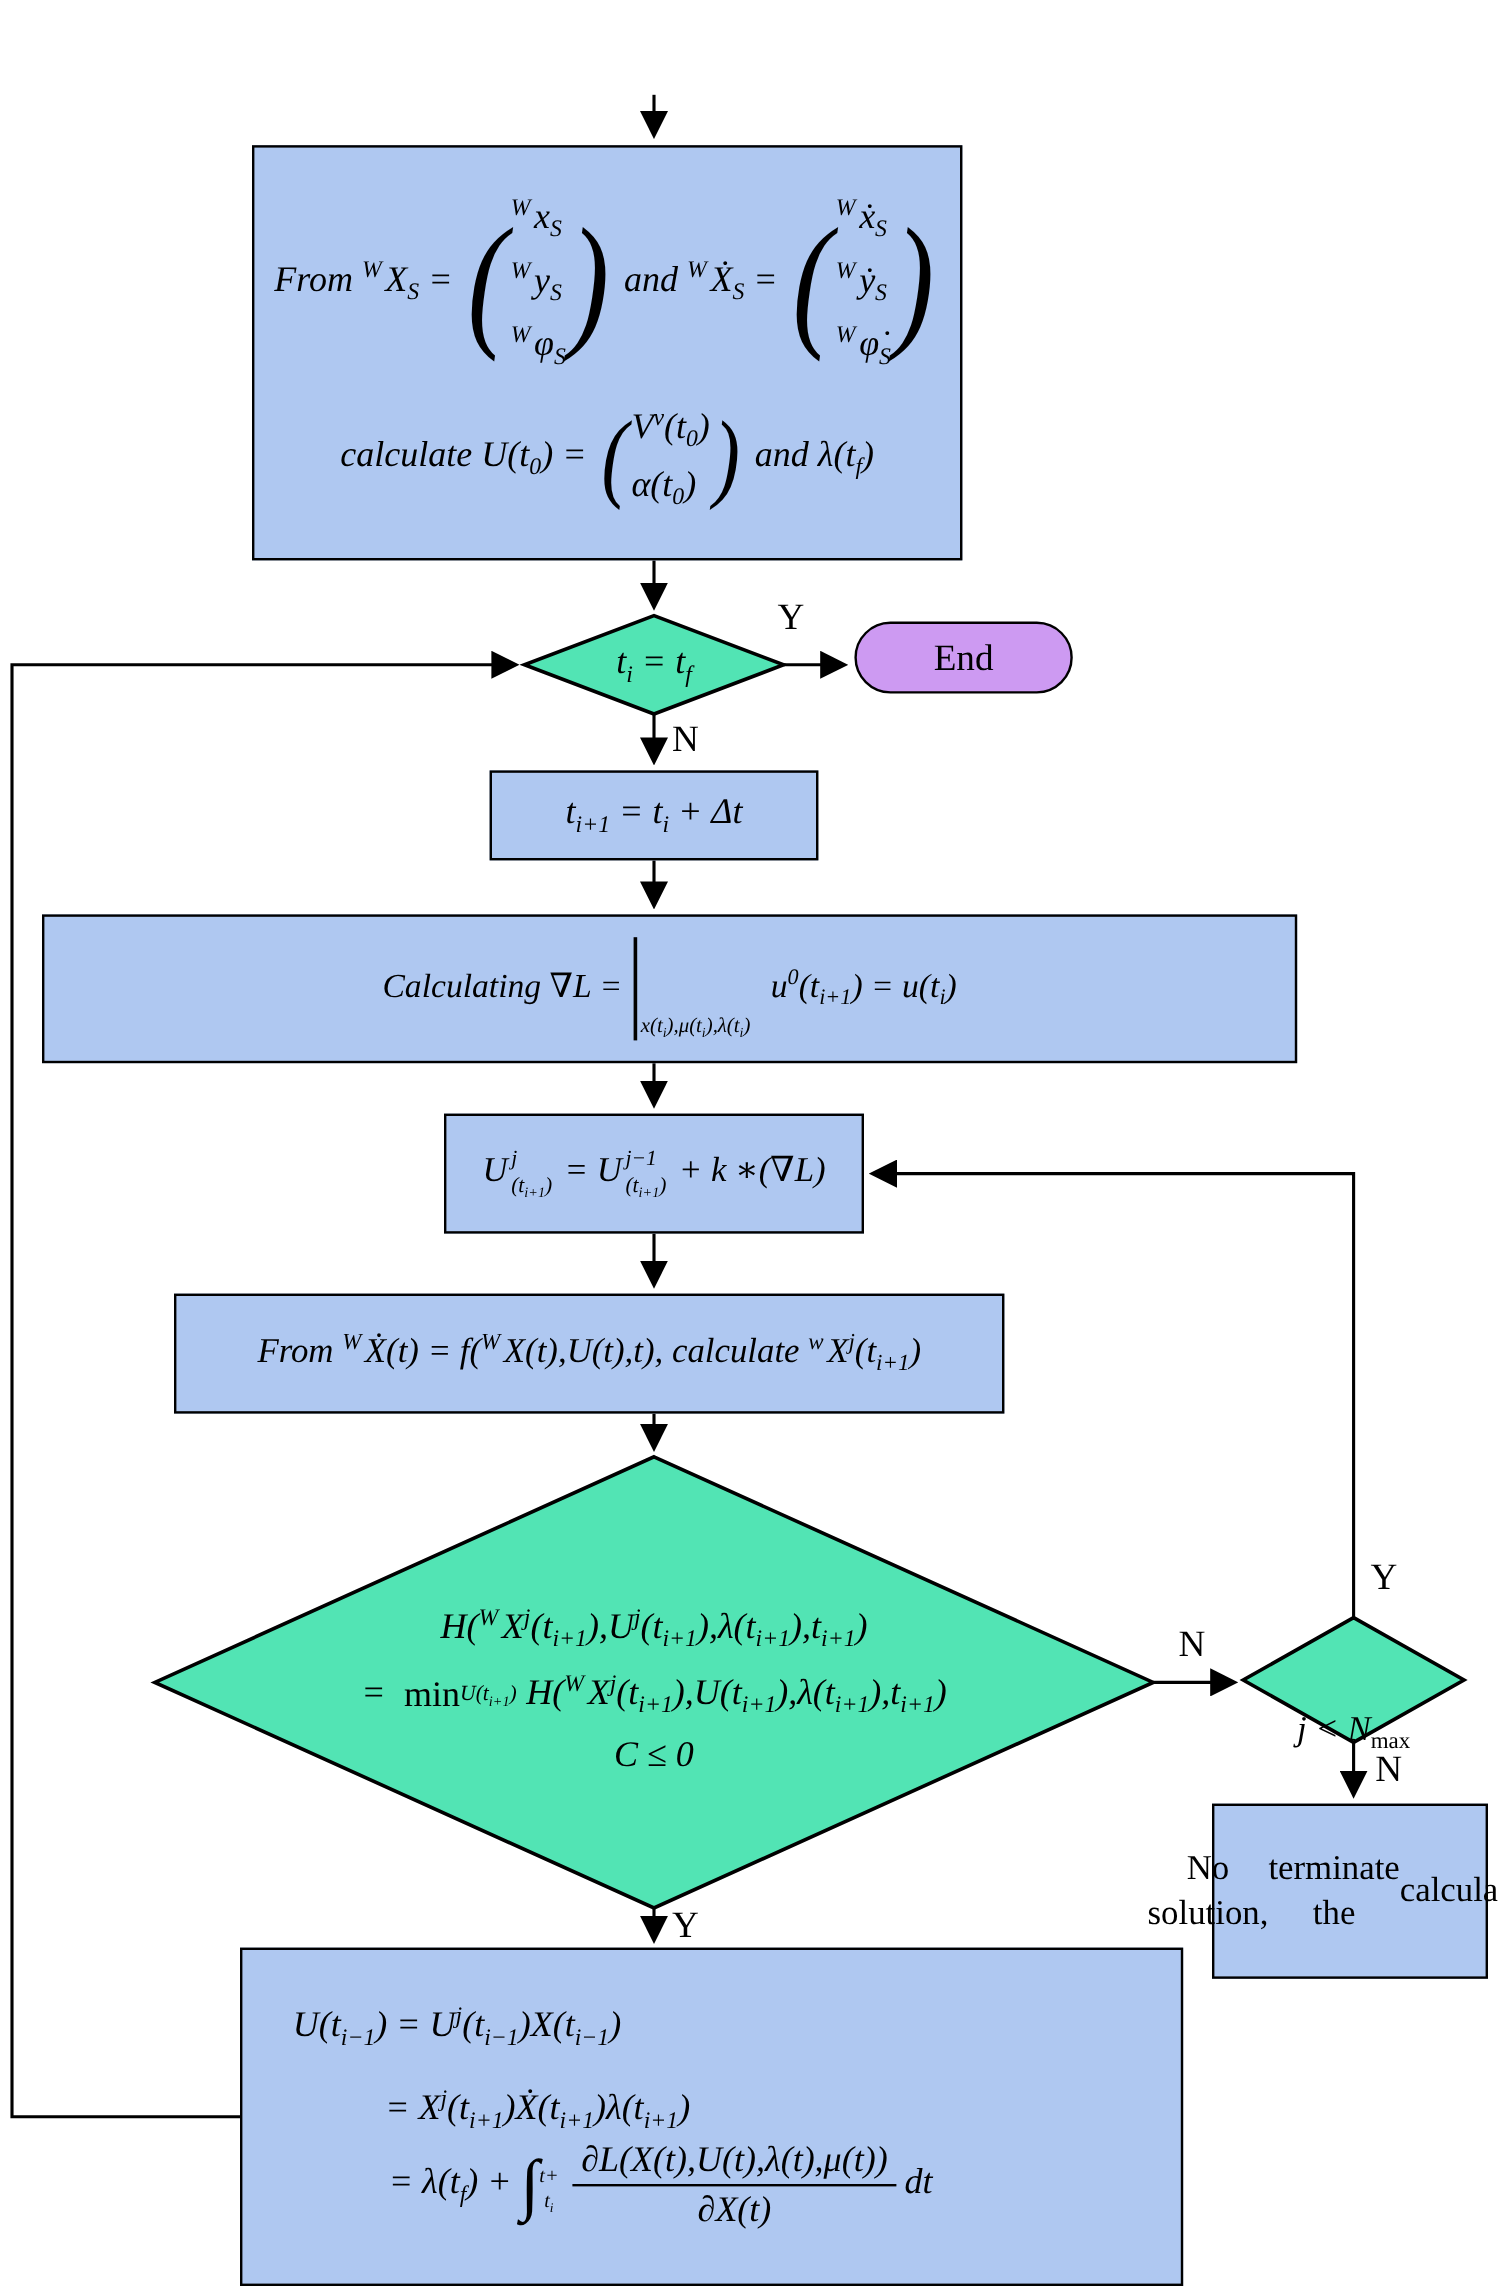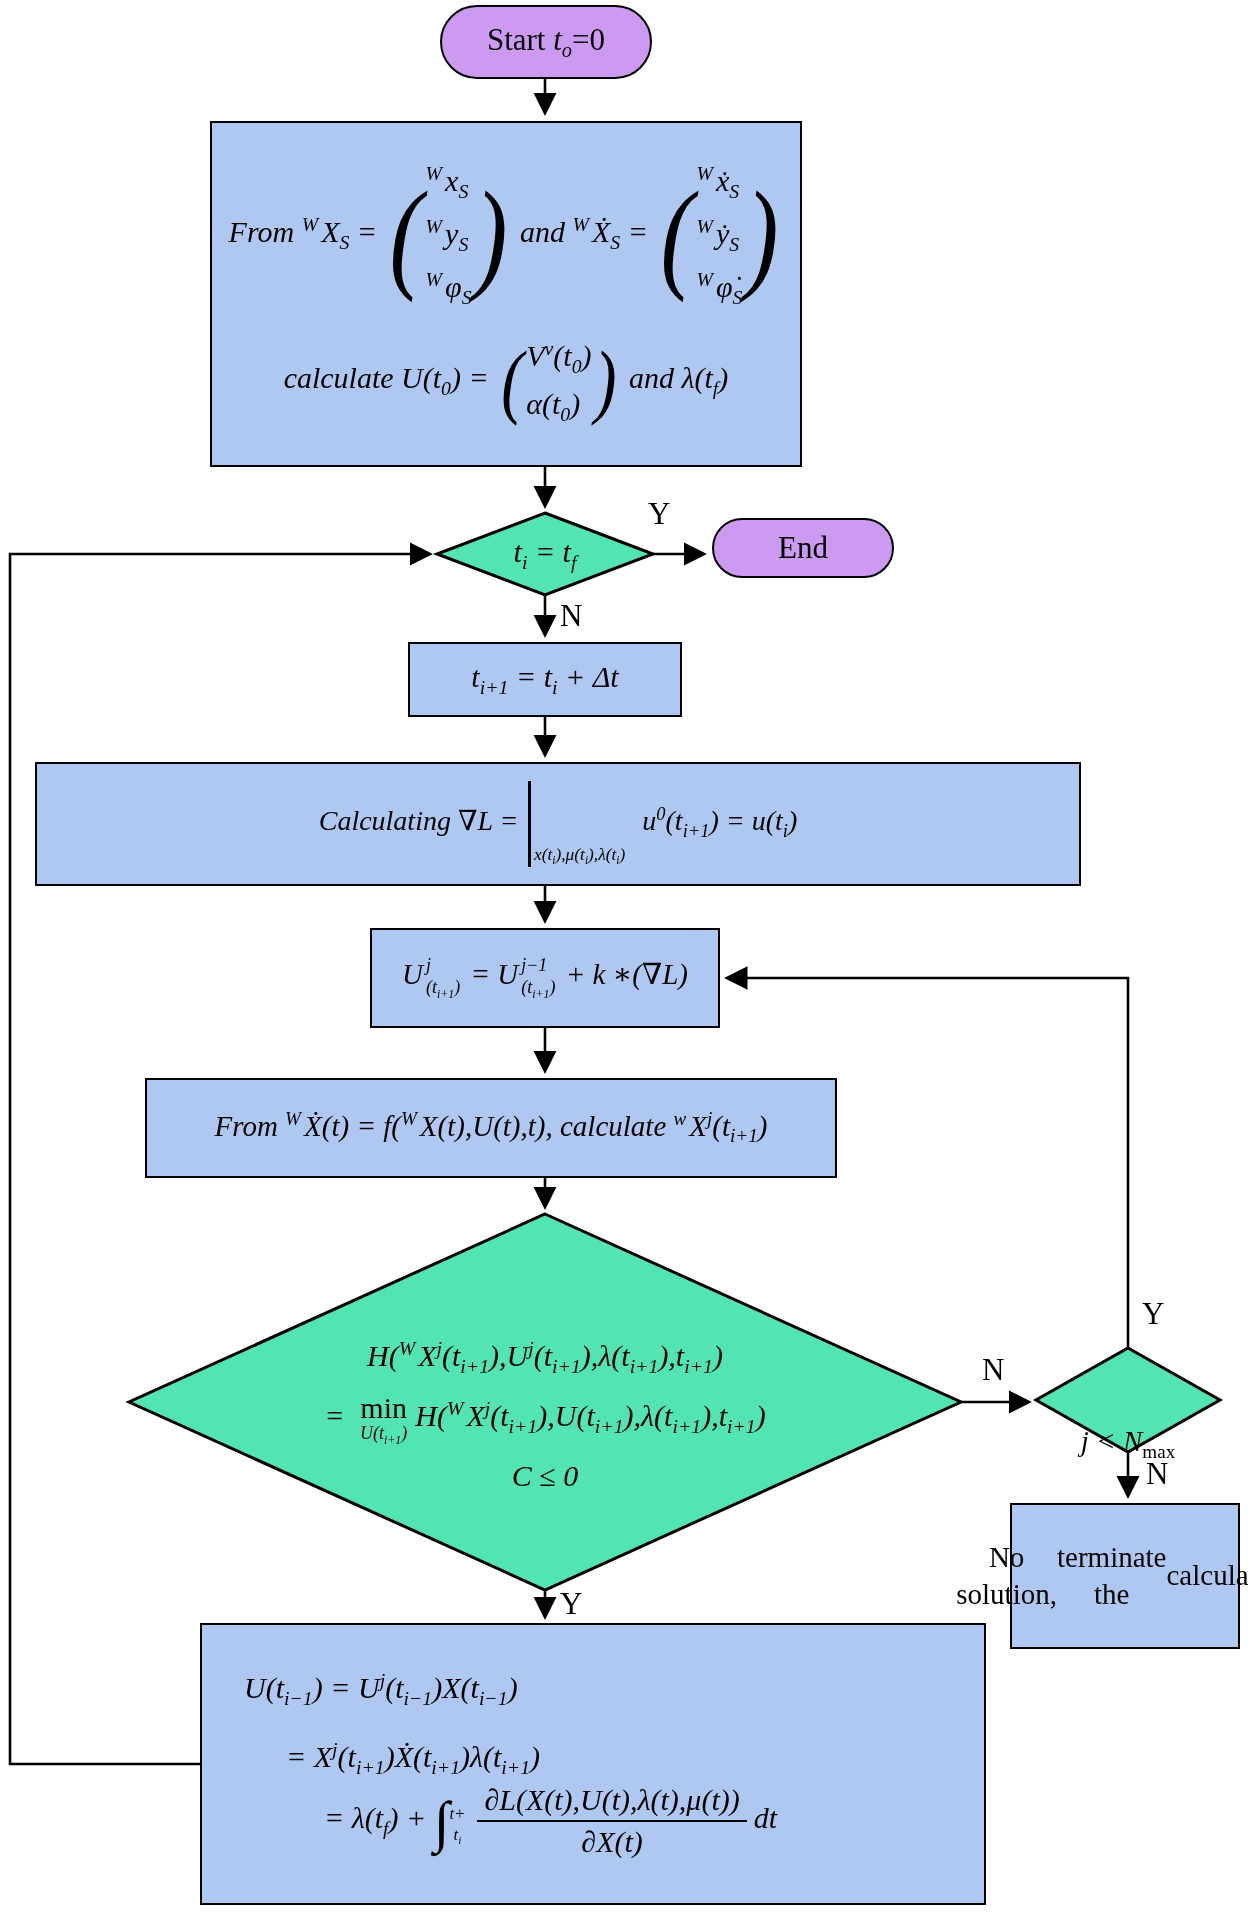--- a/index.html
+++ b/index.html
@@ -24,21 +24,21 @@
   .col2 { gap:9px; }
   .br { display:inline-block; font-weight:300; line-height:0.85; }
   .b3 { font-size:330%; transform:scaleY(1.25); }
   .b2 { font-size:220%; transform:scaleY(1.25); }
   .frac { display:inline-block; vertical-align:middle; text-align:center; margin:0 7px; }
   .num { display:block; border-bottom:2.2px solid #000; padding:0 7px 3px; }
   .den { display:block; padding:3px 7px 0; }
   .ebar { display:inline-block; width:2.5px; height:86px; background:#000; vertical-align:middle; margin-left:3px; }
   .cond { font-size:0.62em; vertical-align:-30px; margin:0 10px 0 3px; }
   .ss { display:inline-flex; flex-direction:column; align-items:flex-start; font-size:0.62em; vertical-align:middle; line-height:1.2; margin:0 3px; }
-  .munder { display:inline-flex; flex-direction:column; align-items:center; vertical-align:middle; line-height:1.05; margin:0 8px; }
+  .munder { display:inline-flex; flex-direction:row; align-items:center; vertical-align:middle; line-height:1.05; margin:0 8px; }
   .mo { font-style:normal; }
   .mu { font-size:0.6em; }
   .intg { font-size:1.9em; font-style:normal; vertical-align:middle; }
   .ilim { display:inline-flex; flex-direction:column; font-size:0.56em; line-height:1.25; vertical-align:middle; margin-right:5px; transform:translateY(5px); }
 
   .elabel { position:absolute; font-family:"Liberation Serif","DejaVu Serif",serif; font-size:31px; color:#000; }
 
   .init-inner { display:flex; flex-direction:column; gap:28px; align-items:center; justify-content:center; }
   .ham-lines { display:flex; flex-direction:column; align-items:center; }
   .costate-inner { display:flex; flex-direction:column; align-items:flex-start; justify-content:center; width:100%; }
@@ -67,23 +67,20 @@
     <path class="wire" d="M545 886 L545 920" marker-end="url(#ah)"></path>
     <path class="wire" d="M545 1028 L545 1070" marker-end="url(#ah)"></path>
     <path class="wire" d="M545 1178 L545 1206" marker-end="url(#ah)"></path>
     <path class="wire" d="M961 1402 L1028 1402" marker-end="url(#ah)"></path>
     <path class="wire" d="M1128 1348 L1128 978 L728 978" marker-end="url(#ah)"></path>
     <path class="wire" d="M1128 1452 L1128 1495" marker-end="url(#ah)"></path>
     <path class="wire" d="M545 1590 L545 1616" marker-end="url(#ah)"></path>
     <path class="wire" d="M200 1764 L10 1764 L10 554 L429 554" marker-end="url(#ah)"></path>
   </svg>
 
-  <div class="node pill" style="left:440px;top:5px;width:212px;height:74px;">
-    <span class="fm rm" style="font-size:31px;">Start <i>t<sub>o</sub></i>=0</span>
-  </div>
 
   <div class="node rect init-inner" style="left:210px;top:121px;width:592px;height:346px;">
     <span class="fm" style="font-size:30px;">From <span class="psup">W</span>X<sub>S</sub> = <span class="vec">
           <span class="br b3">(</span>
           <span class="col">
             <span><span class="psup">W</span>x<sub>S</sub></span>
             <span><span class="psup">W</span>y<sub>S</sub></span>
             <span><span class="psup">W</span>φ<sub>S</sub></span>
           </span>
           <span class="br b3">)</span>
@@ -150,21 +147,21 @@
   </div>
 
   <div class="node rect" style="left:1010px;top:1503px;width:230px;height:146px;flex-direction:row;">
     <span class="fm rm" style="font-size:29px;line-height:1.28;">No solution,</span>
     <span class="fm rm" style="font-size:29px;line-height:1.28;">terminate the</span>
     <span class="fm rm" style="font-size:29px;line-height:1.28;">calculation</span>
   </div>
 
   <div class="node rect costate-inner" style="left:200px;top:1623px;width:786px;height:282px;">
     <span class="fm" style="font-size:30px;padding-left:42px;white-space:nowrap;">U(t<sub>i−1</sub>) = U<sup>j</sup>(t<sub>i−1</sub>)X(t<sub>i−1</sub>)</span>
-    <span class="fm" style="font-size:30px;padding-left:84px;margin-top:28px;white-space:nowrap;">= X<sup>j</sup>(t<sub>i+1</sub>)Ẋ(t<sub>i+1</sub>)λ(t<sub>i+1</sub>)</span>
+    <span class="fm" style="font-size:30px;padding-left:119px;margin-top:28px;white-space:nowrap;">= X<sup>j</sup>(t<sub>i+1</sub>)Ẋ(t<sub>i+1</sub>)λ(t<sub>i+1</sub>)</span>
     <span class="fm" style="font-size:30px;padding-left:122px;margin-top:4px;white-space:nowrap;">= λ(t<sub>f</sub>) + <span class="intg">∫</span><span class="ilim">
           <span>t+</span>
           <span>t<sub>i</sub></span>
         </span><span class="frac"><span class="num">∂L(X(t),U(t),λ(t),μ(t))</span><span class="den">∂X(t)</span></span>dt</span>
   </div>
 
   <div class="elabel" style="left:648px;top:496px;">Y</div>
   <div class="elabel" style="left:560px;top:598px;">N</div>
   <div class="elabel" style="left:982px;top:1352px;">N</div>
   <div class="elabel" style="left:1142px;top:1296px;">Y</div>

